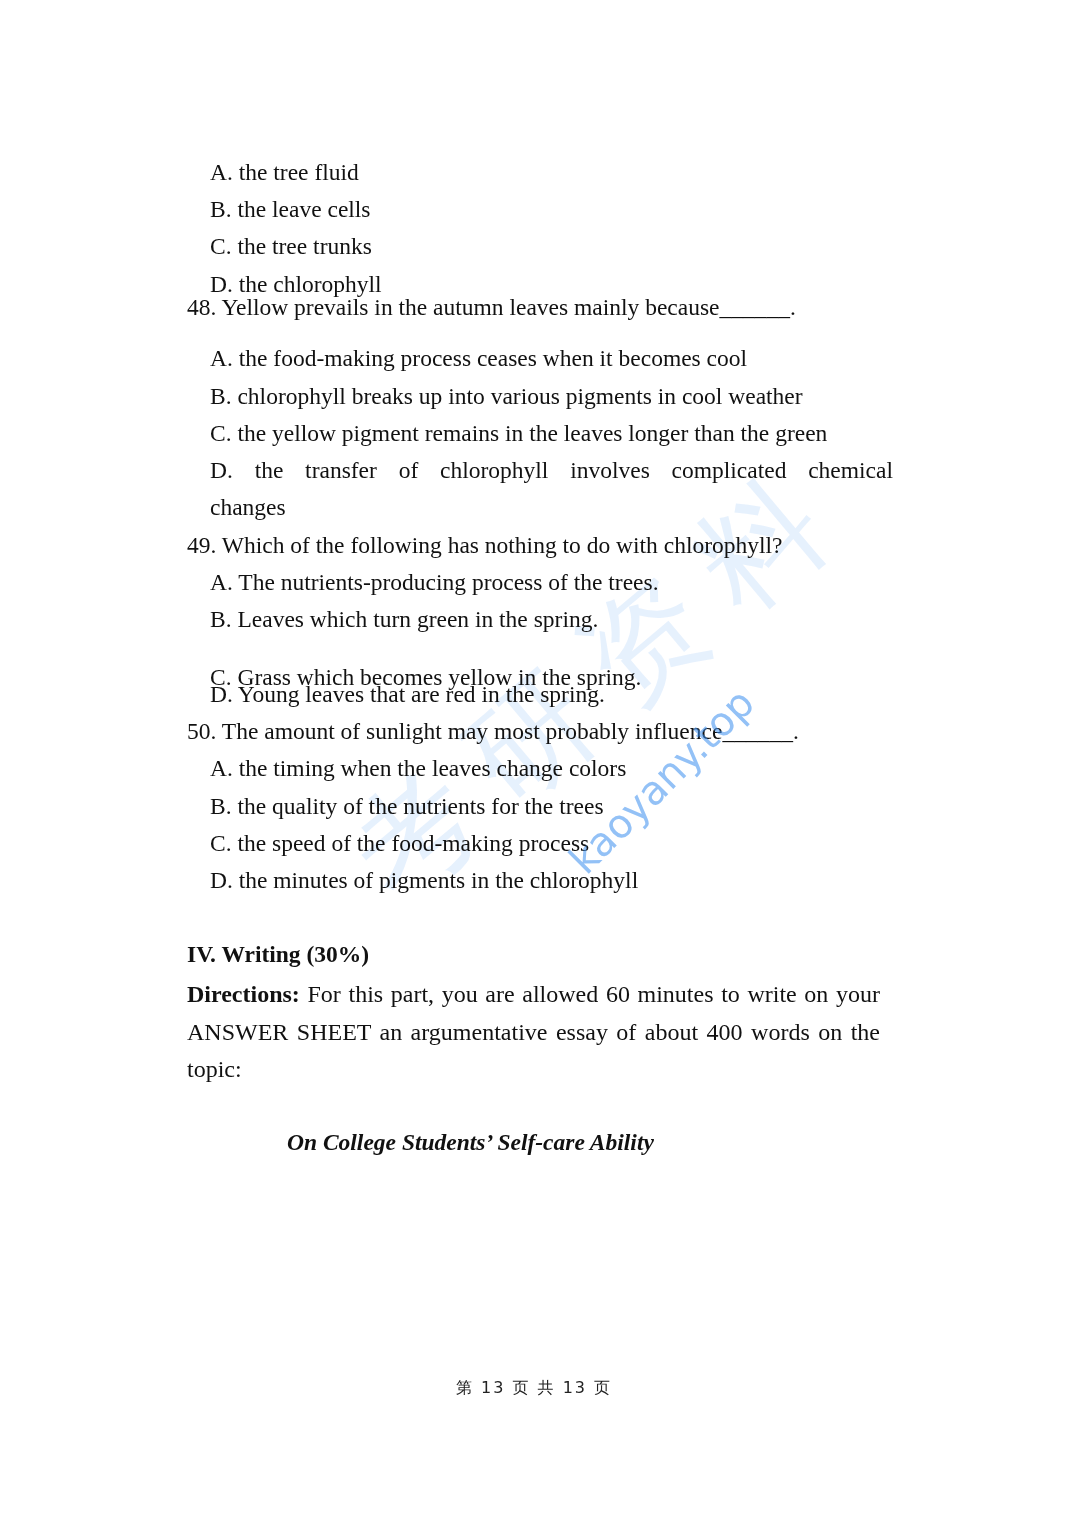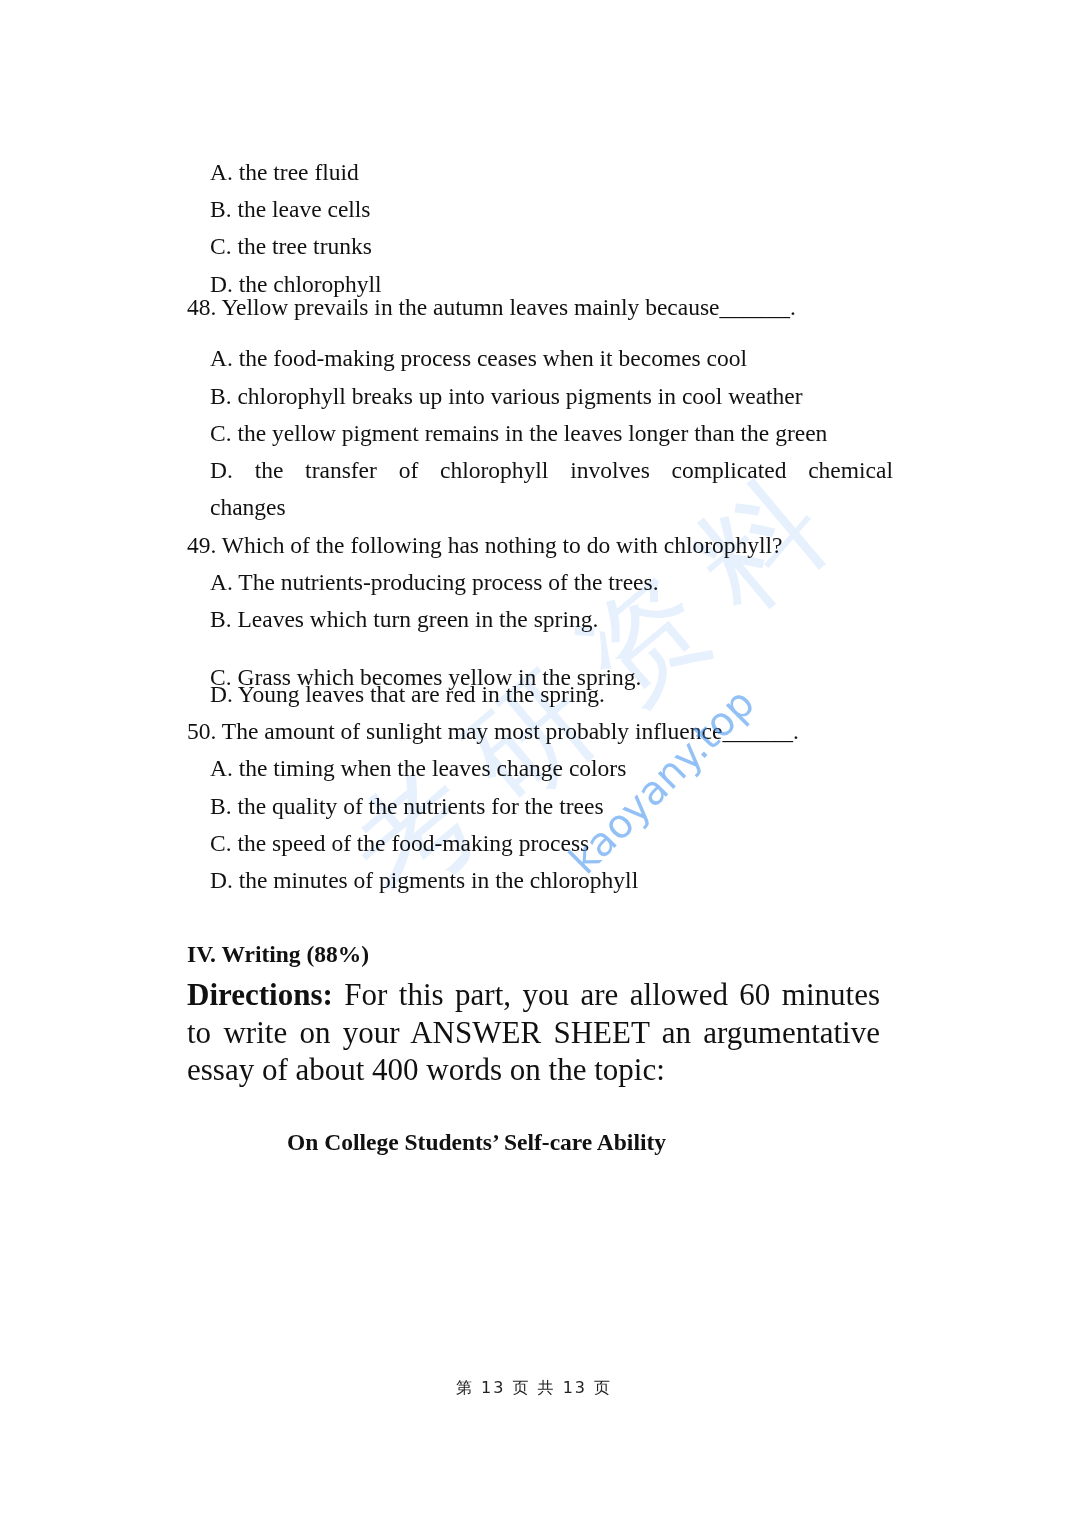--- a/index.html
+++ b/index.html
@@ -2,23 +2,23 @@
 <html><head>
 <meta charset="utf-8">
 <style>
   html, body { margin: 0; padding: 0; background: #ffffff; }
   body { width: 1080px; height: 1527px; position: relative; overflow: hidden;
          font-family: "Liberation Serif", serif; color: #111; }
   .line { position: absolute; font-size: 23.5px; line-height: 30px; white-space: nowrap; text-align: right; }
   .q { left: 187px; }
   .opt { left: 210px; }
   .justify { left: 210px; width: 683px; text-align: justify; text-align-last: justify; white-space: normal; }
-  .para { position: absolute; left: 187px; width: 693px; font-size: 31px; line-height: 37.5px; text-align: justify; }
+  .para { position: absolute; left: 187px; width: 693px; font-size: 24px; line-height: 37.5px; text-align: justify; }
   .bold { font-weight: bold; }
-  .topic { position: absolute; left: 287px; top: 1129px; font-size: 23.5px; font-weight: bold; }
+  .topic { position: absolute; left: 287px; top: 1129px; font-size: 23.5px; font-weight: bold; font-style: italic; }
   .footer { position: absolute; top: 1378px; left: 0; width: 1068px; text-align: center;
             font-family: "DejaVu Sans", sans-serif; font-size: 16px; letter-spacing: 2px; color: #222; }
   .wm { position: absolute; color: #3b8ff0; opacity: 0.55; font-family: "DejaVu Sans", sans-serif; pointer-events: none; }
   .wm-url { left: 560px; top: 850px; font-size: 40px; transform: rotate(-45deg); transform-origin: left top; }
   .wm-cn { left: 300px; top: 600px; font-size: 120px; opacity: 0.12; transform: rotate(-40deg); letter-spacing: 30px; }
 </style>
 </head>
 <body>
 
 <div class="wm wm-cn">考研资料</div>
@@ -40,21 +40,21 @@
 <div class="line opt" style="top:604px">B. Leaves which turn green in the spring.</div>
 <div class="line opt" style="top:662px">C. Grass which becomes yellow in the spring.</div>
 <div class="line opt" style="top:679px">D. Young leaves that are red in the spring.</div>
 
 <div class="line q" style="top:716px">50. The amount of sunlight may most probably influence______.</div>
 <div class="line opt" style="top:753px">A. the timing when the leaves change colors</div>
 <div class="line opt" style="top:791px">B. the quality of the nutrients for the trees</div>
 <div class="line opt" style="top:828px">C. the speed of the food-making process</div>
 <div class="line opt" style="top:865px">D. the minutes of pigments in the chlorophyll</div>
 
-<div class="line q bold" style="top:939px">IV. Writing (88%)</div>
+<div class="line q bold" style="top:939px">IV. Writing (30%)</div>
 
 <div class="para" style="top:976px">
   <span class="bold">Directions:</span><span> For this part, you are allowed 60 minutes to write on your ANSWER SHEET an argumentative essay of about 400 words on the topic:</span>
 </div>
 
 <div class="topic">On College Students’ Self-care Ability</div>
 
 <div class="wm wm-url">kaoyany.top</div>
 
 <div class="footer">第 13 页 共 13 页</div>

